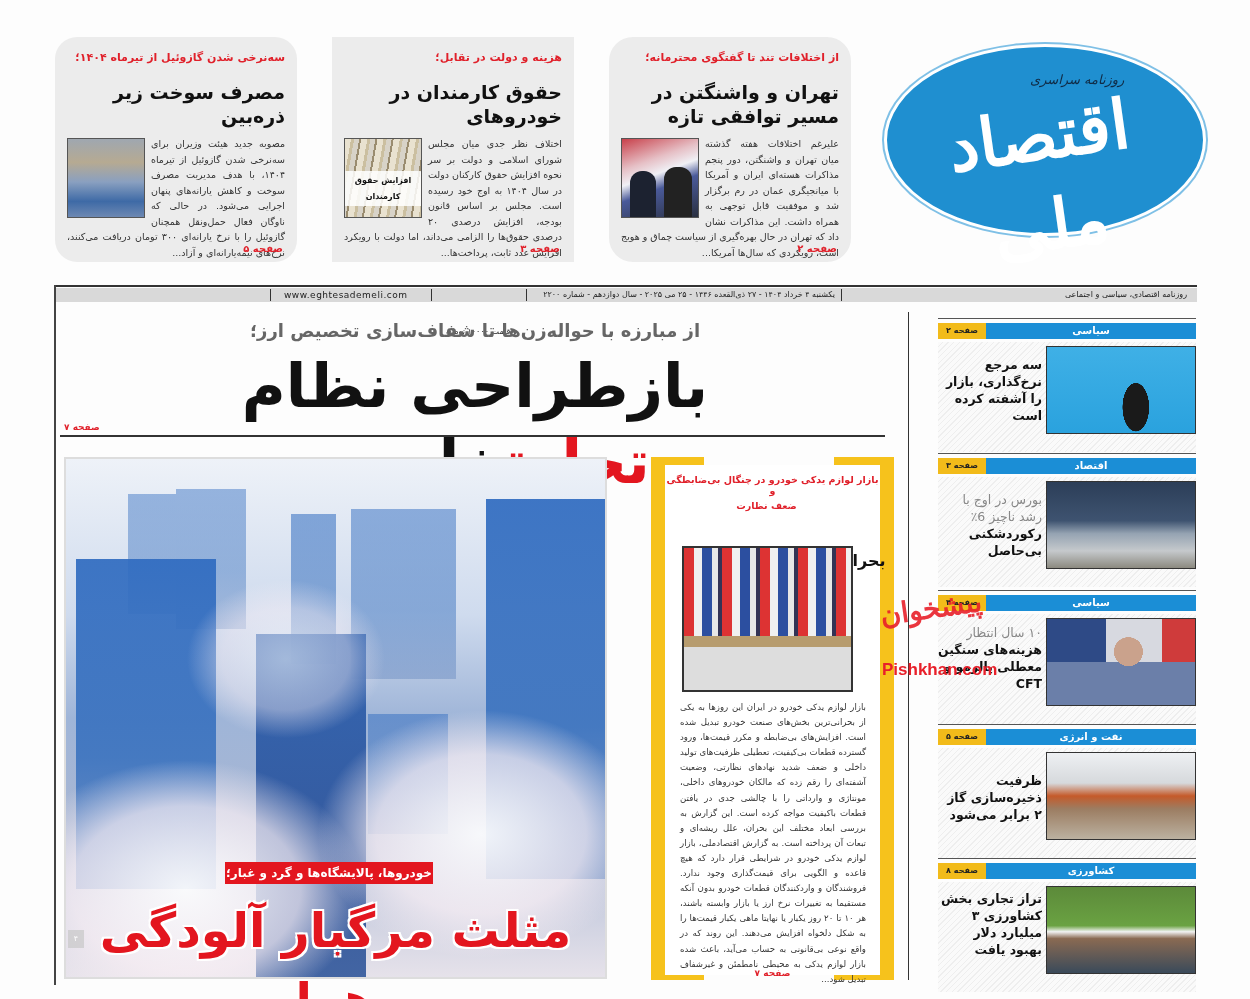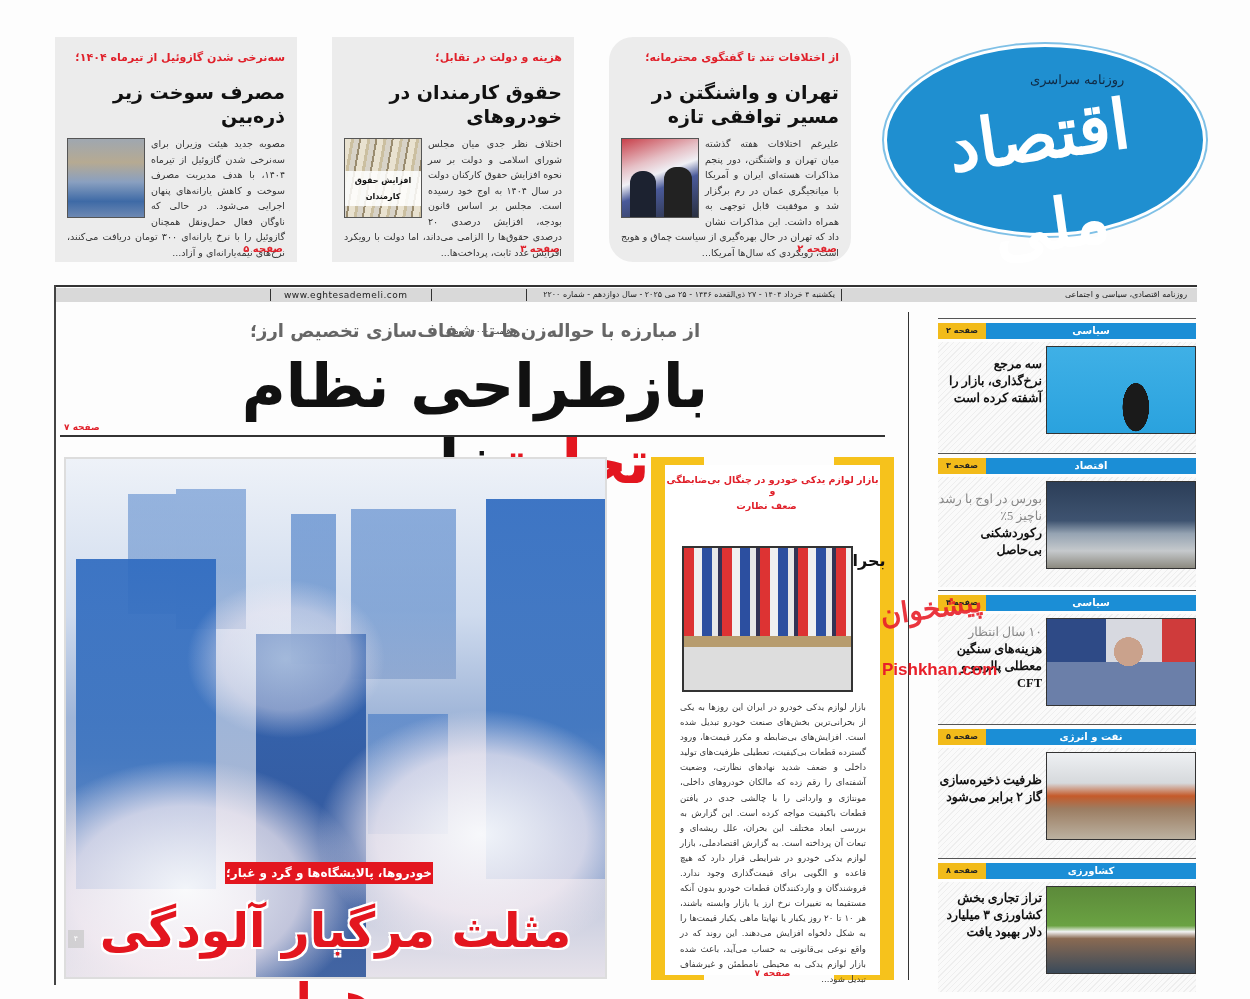--- a/index.html
+++ b/index.html
@@ -23,21 +23,21 @@
   .thumb-money { background: repeating-linear-gradient(100deg, #e9e2d0 0 6px, #cbbfa0 6px 9px, #d8d3c8 9px 14px, #9a8c6f 14px 16px); position: relative; }
   .thumb-money .lbl { position:absolute; left:0; right:0; top:32px; background: rgba(255,255,255,.85); font-size:8px; font-weight:bold; text-align:center; padding:2px 0; color:#111; }
   .thumb-trucks { background: linear-gradient(180deg, #9fa7b0 0%, #b6aa92 30%, #8aa0c0 55%, #3e6aa6 80%, #6d88b2 100%); }
 
   
   .logo-wrap { position: absolute; left: 880px; top: 40px; width: 330px; height: 200px; }
   .logo-oval {
     position: absolute; left: 4px; top: 4px; width: 322px; height: 192px; border-radius: 50%;
     background: #1f8fd0; border: 3px solid #fff; box-shadow: 0 0 0 2px #7fc0e6;
   }
-  .logo-sub { position: absolute; left: 150px; top: 32px; font-family: "DejaVu Serif", serif; font-size: 13px; color: #102a44; }
+  .logo-sub { position: absolute; left: 150px; top: 32px; font-family: "DejaVu Serif", serif; font-style: italic; font-size: 13px; color: #102a44; }
   .logo-main { position: absolute; left: 20px; top: 50px; width: 290px; text-align: center; font-family: "DejaVu Serif", serif; font-weight: bold; font-size: 68px; color: #fff; line-height: 90px; transform: rotate(-8deg); }
 
   
   .frame-top { position: absolute; left: 54px; top: 285px; width: 1143px; height: 2px; background: #333; }
   .frame-left { position: absolute; left: 54px; top: 285px; width: 2px; height: 700px; background: #444; }
   .info-bar { position: absolute; left: 56px; top: 288px; width: 1141px; height: 14px; background: #d9d9d9; font-size: 8px; color: #222; }
   .info-bar span { position: absolute; top: 2px; white-space: nowrap; }
   .info-bar .sep { position: absolute; top: 1px; width: 1px; height: 12px; background: #333; }
 
   
@@ -73,21 +73,21 @@
   
   .col-sep { position: absolute; left: 908px; top: 312px; width: 1px; height: 668px; background: #333; }
   .side-block { position: absolute; left: 938px; width: 258px; }
   .side-block .rule { position: absolute; left: 0; top: 0; width: 258px; height: 1px; background: #555; }
   .side-head { position: absolute; left: 0; top: 5px; width: 258px; height: 16px; }
   .side-head .pg { position: absolute; left: 0; top: 0; width: 48px; height: 16px; background: #f2bb1a; font-size: 8px; font-weight: bold; line-height: 16px; text-align: center; color: #222; }
   .side-head .sec { position: absolute; left: 48px; top: 0; width: 210px; height: 16px; background: #1b8ed6; color: #fff; font-size: 10px; font-weight: bold; line-height: 16px; text-align: center; }
   .side-body { position: absolute; left: 0; top: 24px; width: 258px; height: 110px;
     background: repeating-linear-gradient(135deg, #fafafa 0 3px, #eeeeee 3px 4px); }
   .side-img { position: absolute; right: 0; top: 4px; width: 150px; height: 88px; border: 1px solid #333; }
-  .side-text { position: absolute; left: 0; top: 10px; width: 104px; text-align: right; font-size: 12.5px; font-weight: bold; line-height: 17px; color: #111; font-family: Liberation Serif, serif; }
+  .side-text { position: absolute; left: 0; top: 10px; width: 104px; text-align: right; font-size: 12.5px; font-weight: bold; line-height: 17px; color: #111; }
   .side-text .grey { color: #888; font-weight: normal; }
 
   .img-woman { background: radial-gradient(ellipse 22px 40px at 60% 70%, #1a1a1a 0 60%, transparent 61%), linear-gradient(#3fb0e6, #2aa2de); }
   .img-bourse { background: linear-gradient(180deg, #2c3e58 0%, #3e5370 45%, #95a3b2 60%, #c5c9cc 80%, #8c8a80 100%); }
   .img-man { background: radial-gradient(circle 18px at 55% 38%, #caa28c 0 80%, transparent 81%), linear-gradient(180deg, transparent 50%, #6b7fa9 50%), linear-gradient(90deg, #2e4a86 0 40%, #d7d9e0 40% 78%, #cf3b3b 78% 100%); }
   .img-refinery { background: linear-gradient(180deg, #eef0f3 0%, #d6d9dc 35%, #c55a2a 50%, #9c7d62 65%, #bbb1a0 100%); }
   .img-meeting { background: linear-gradient(180deg, #5c8a3a 0%, #6aa242 45%, #f2f2f2 52%, #8a6a52 60%, #3a4a5a 100%); }
 
   
   .wm-fa { position: absolute; left: 880px; top: 592px; font-family: "DejaVu Serif", serif; font-size: 28px; font-weight: bold; color: #e8202a; transform: rotate(-8deg); opacity: .9; }
@@ -111,21 +111,21 @@
   <div class="title">حقوق کارمندان در خودروهای</div>
   <div class="body">
     <div class="thumb thumb-money">
       <div class="lbl">افزایش حقوق کارمندان</div>
     </div>
     <span>اختلاف نظر جدی میان مجلس شورای اسلامی و دولت بر سر نحوه افزایش حقوق کارکنان دولت در سال ۱۴۰۴ به اوج خود رسیده است. مجلس بر اساس قانون بودجه، افزایش درصدی ۲۰ درصدی حقوق‌ها را الزامی می‌داند، اما دولت با رویکرد افزایش عدد ثابت، پرداخت‌ها...</span>
   </div>
   <div class="page">صفحه ۳</div>
 </div>
 
-<div class="teaser" style="left:55px;">
+<div class="teaser" style="left:55px;border-radius:22px;">
   <div class="kicker">سه‌نرخی شدن گازوئیل از تیرماه ۱۴۰۴؛</div>
   <div class="title">مصرف سوخت زیر ذره‌بین</div>
   <div class="body">
     <div class="thumb thumb-trucks"></div>
     <span>مصوبه جدید هیئت وزیران برای سه‌نرخی شدن گازوئیل از تیرماه ۱۴۰۴، با هدف مدیریت مصرف سوخت و کاهش یارانه‌های پنهان اجرایی می‌شود. در حالی که ناوگان فعال حمل‌ونقل همچنان گازوئیل را با نرخ یارانه‌ای ۳۰۰ تومان دریافت می‌کنند، نرخ‌های نیمه‌یارانه‌ای و آزاد...</span>
   </div>
   <div class="page">صفحه ۵</div>
 </div>
 
 <div class="logo-wrap">
@@ -199,21 +199,21 @@
 
 <div class="side-block" style="top:453px;">
   <div class="rule"></div>
   <div class="side-head">
     <div class="pg">صفحه ۳</div>
     <div class="sec">اقتصاد</div>
   </div>
   <div class="side-body">
     <div class="side-img img-bourse"></div>
     <div class="side-text" style="top:14px;">
-      <div class="grey">بورس در اوج با رشد ناچیز 5٪</div>
+      <div class="grey">بورس در اوج با رشد ناچیز 6٪</div>
       <div>رکوردشکنی بی‌حاصل</div>
     </div>
   </div>
 </div>
 
 <div class="side-block" style="top:590px;">
   <div class="rule"></div>
   <div class="side-head">
     <div class="pg">صفحه ۴</div>
     <div class="sec">سیاسی</div>

